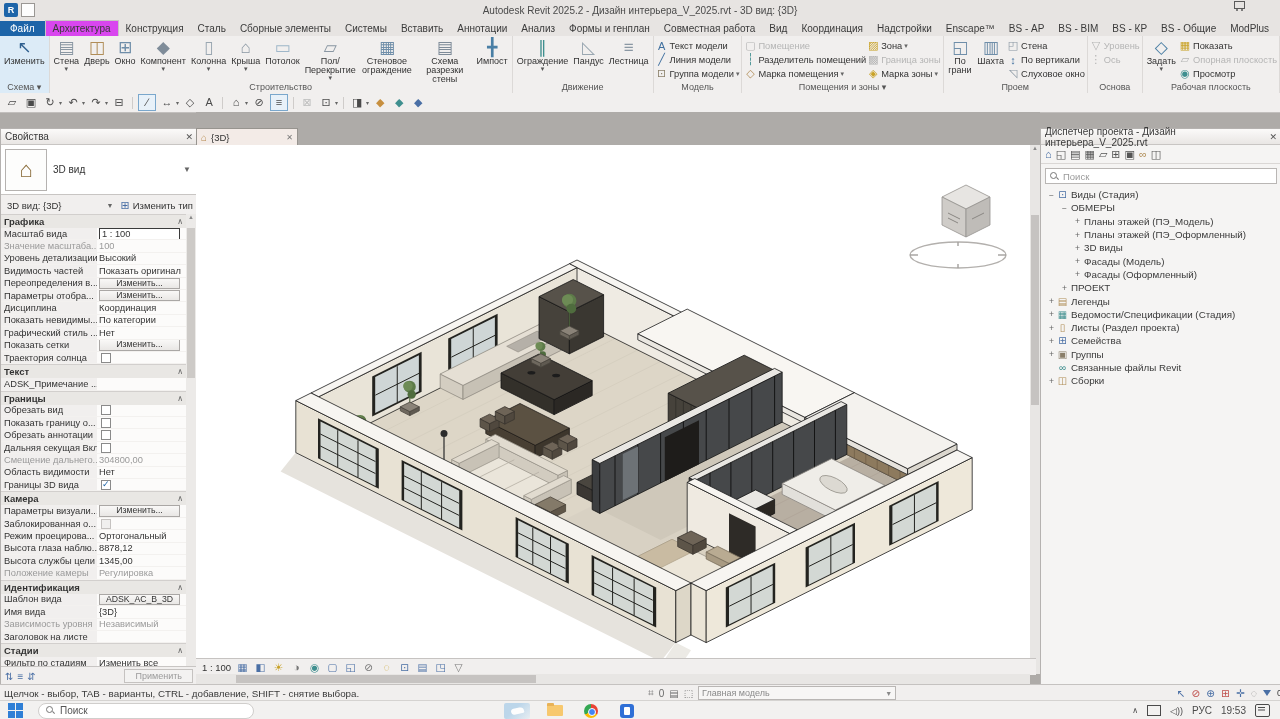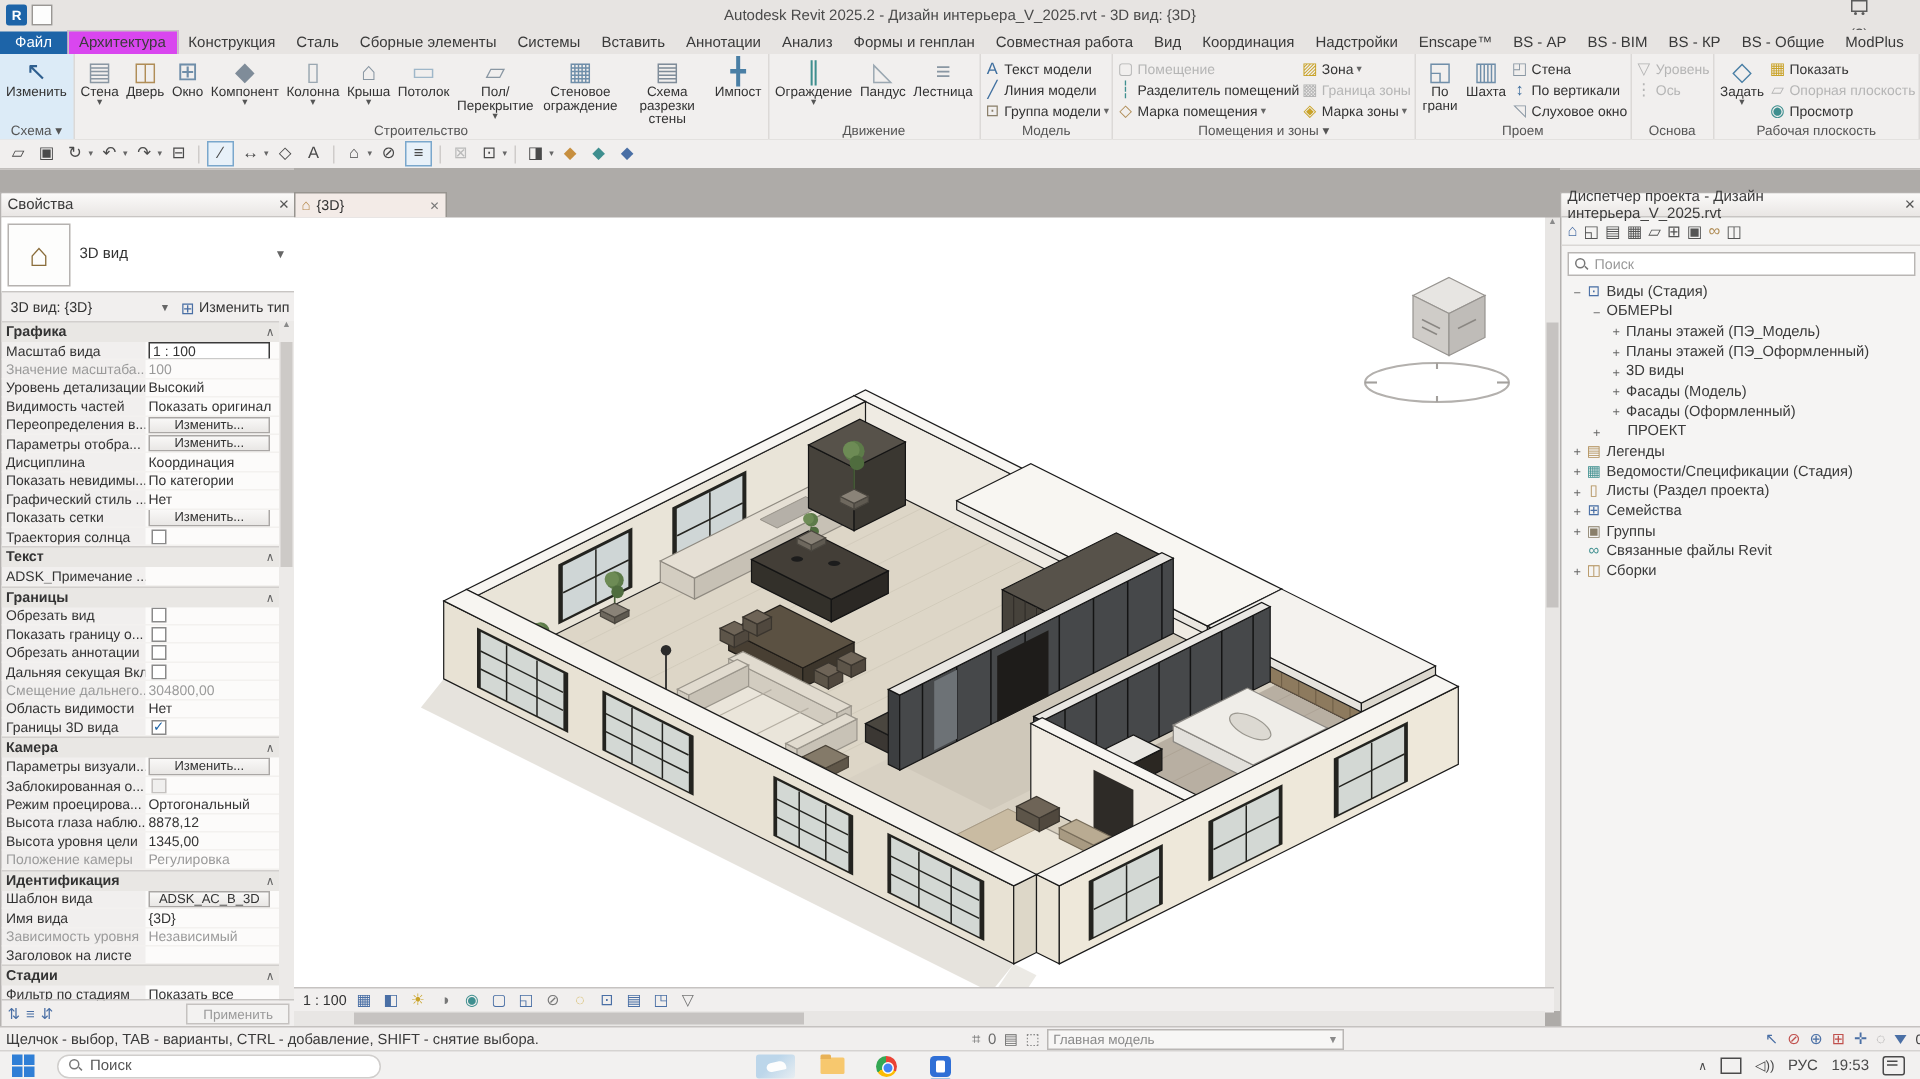--- a/index.html
+++ b/index.html
@@ -574,21 +574,21 @@
       </div>
       <div class="prow">
         <div class="plabel">Режим проецирова...</div>
         <div class="pval">Ортогональный</div>
       </div>
       <div class="prow">
         <div class="plabel">Высота глаза наблю...</div>
         <div class="pval">8878,12</div>
       </div>
       <div class="prow">
-        <div class="plabel">Высота уровня цели</div>
+        <div class="plabel">Высота службы цели</div>
         <div class="pval">1345,00</div>
       </div>
       <div class="prow">
         <div class="plabel" style="color: rgb(154, 154, 154);">Положение камеры</div>
         <div class="pval gray">Регулировка</div>
       </div>
       <div class="psec">
         <span>Идентификация</span>
         <span class="pin">∧</span>
       </div>
@@ -609,21 +609,21 @@
       <div class="prow">
         <div class="plabel">Заголовок на листе</div>
         <div class="pval"></div>
       </div>
       <div class="psec">
         <span>Стадии</span>
         <span class="pin">∧</span>
       </div>
       <div class="prow">
         <div class="plabel">Фильтр по стадиям</div>
-        <div class="pval">Показать все</div>
+        <div class="pval">Изменить все</div>
       </div>
     </div>
   <div id="props-scroll">▲<div class="thumb"></div></div>
   <div id="props-bottom">
     <span>⇅</span>
     <span>≡</span>
     <span>⇵</span>
     <button id="apply-btn">Применить</button>
   </div>
 </div>
@@ -977,21 +977,21 @@
       <div class="trow" style="padding-left: 32px;">
         <span class="exp">+</span>
         <span style="margin-left: 2px;">Фасады (Модель)</span>
       </div>
       <div class="trow" style="padding-left: 32px;">
         <span class="exp">+</span>
         <span style="margin-left: 2px;">Фасады (Оформленный)</span>
       </div>
       <div class="trow" style="padding-left: 19px;">
         <span class="exp">+</span>
-        <span style="margin-left: 16px;">ПРОЕКТ</span>
+        <span style="margin-left: 2px;">ПРОЕКТ</span>
       </div>
       <div class="trow" style="padding-left: 6px;">
         <span class="exp">+</span>
         <span class="tic" style="color: rgb(176, 141, 87);">▤</span>
         <span style="margin-left: 2px;">Легенды</span>
       </div>
       <div class="trow" style="padding-left: 6px;">
         <span class="exp">+</span>
         <span class="tic" style="color: rgb(63, 143, 143);">▦</span>
         <span style="margin-left: 2px;">Ведомости/Спецификации (Стадия)</span>

